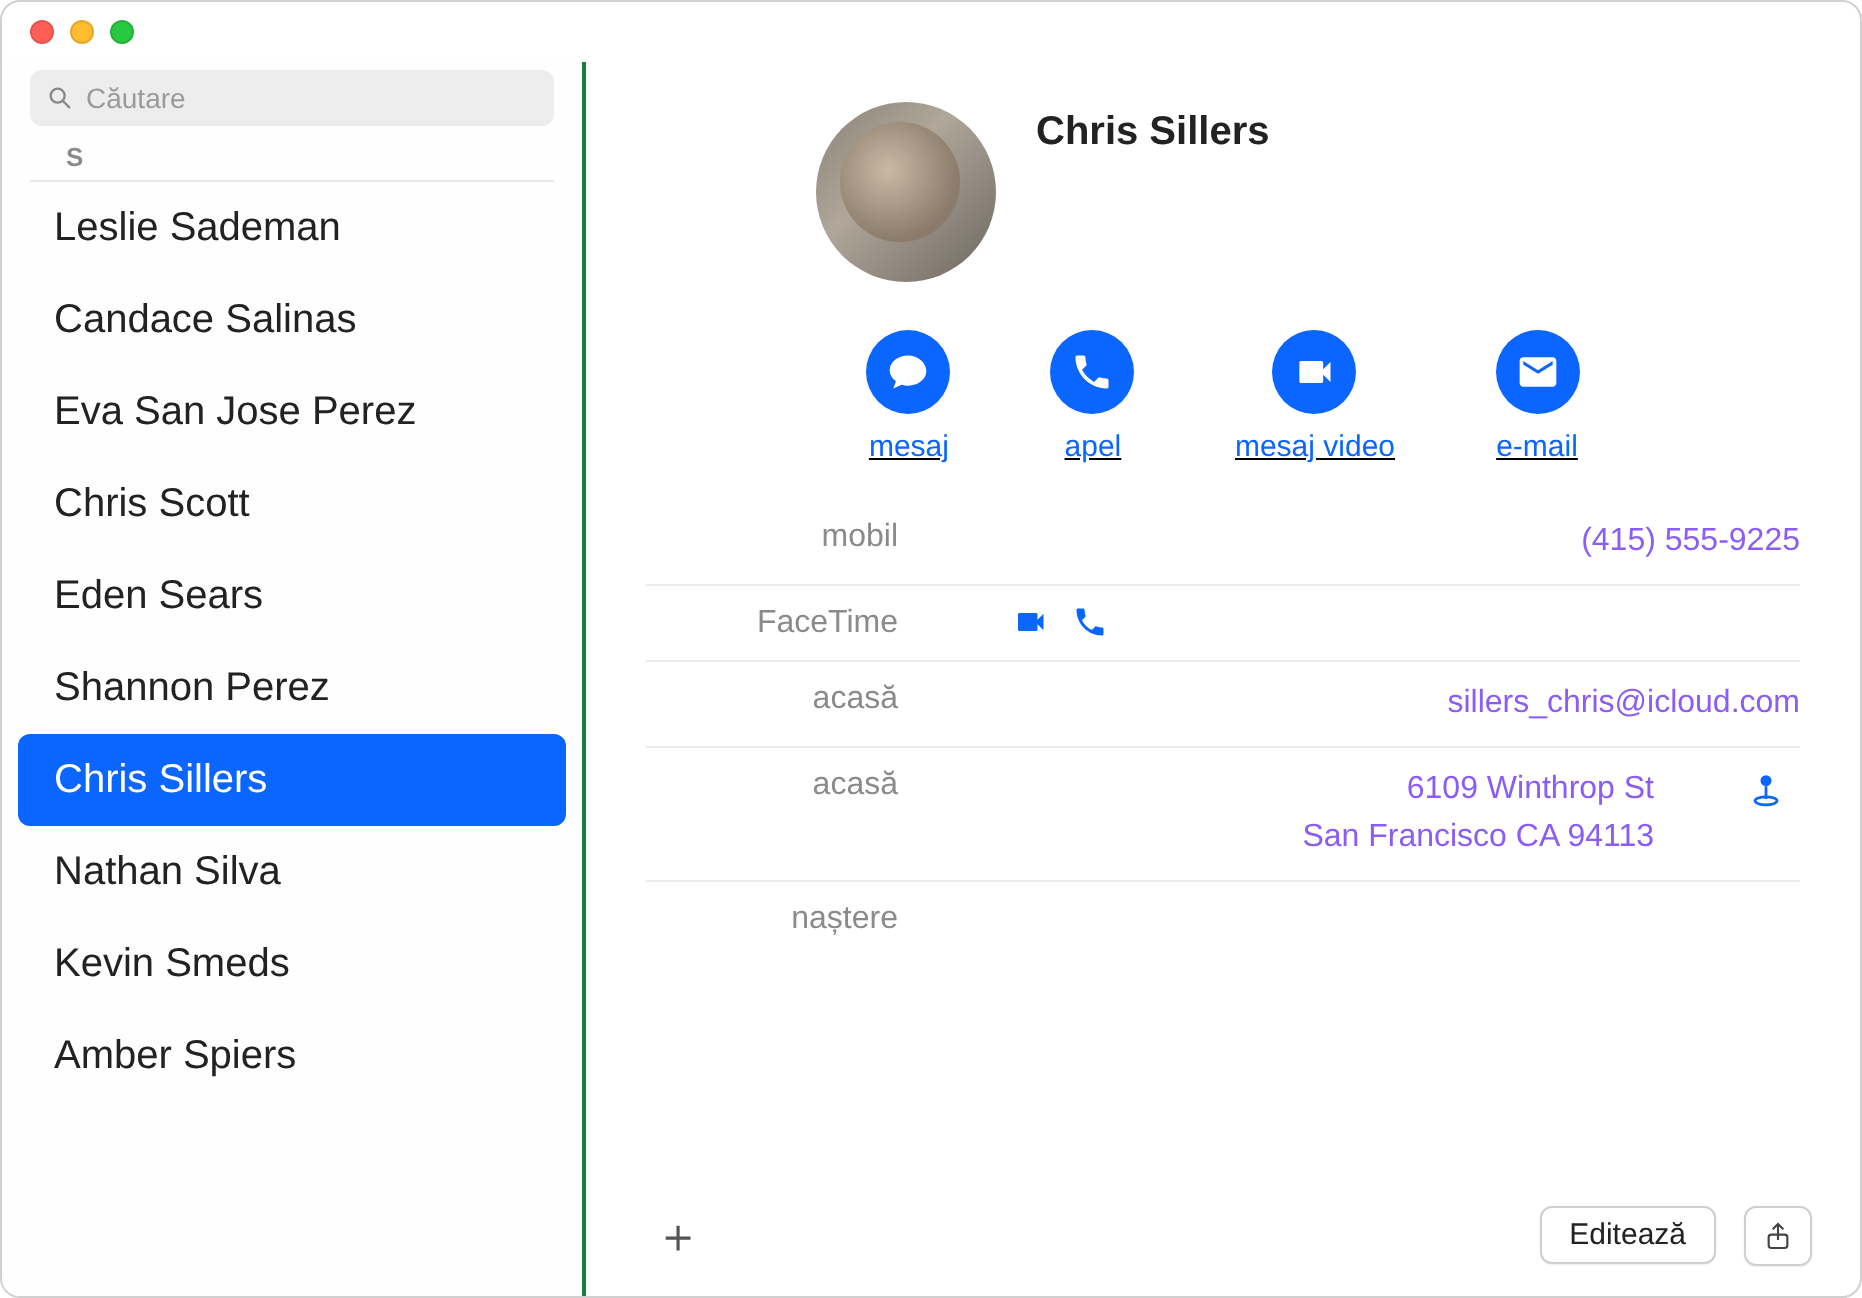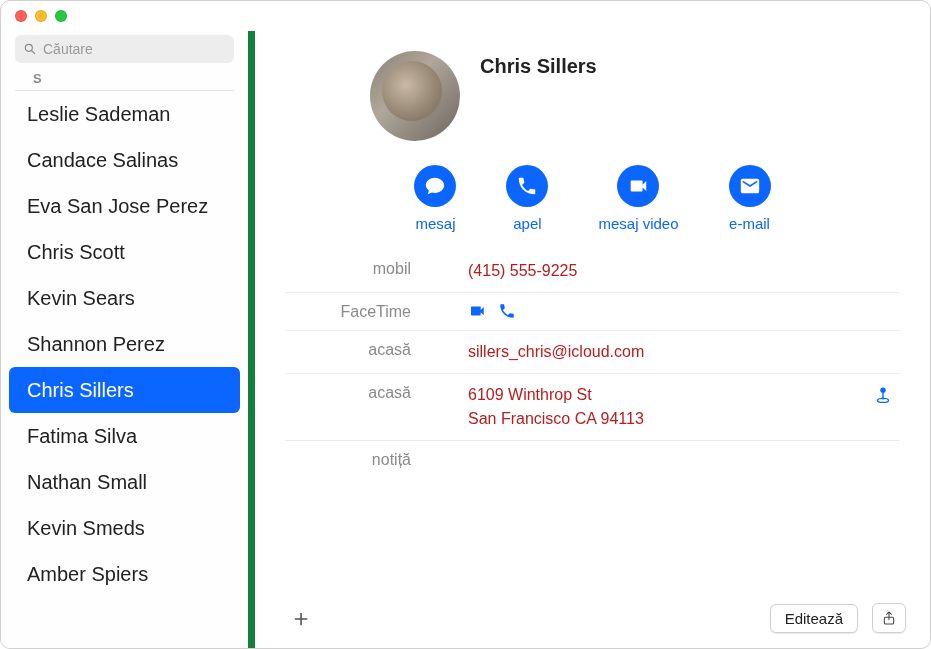--- a/index.html
+++ b/index.html
@@ -24,23 +24,23 @@
     flex-shrink: 0;
   }
   .traffic-lights { display: flex; gap: 8px; }
   .traffic-light { width: 12px; height: 12px; border-radius: 50%; }
   .tl-close { background: #ff5f57; border: 0.5px solid rgba(0,0,0,0.1);}
   .tl-min { background: #febc2e; border: 0.5px solid rgba(0,0,0,0.1);}
   .tl-max { background: #28c840; border: 0.5px solid rgba(0,0,0,0.1);}
   .content { display: flex; flex: 1; overflow: hidden; }
   
   .sidebar {
-    width: 254px;
-    flex-shrink: 0;
-    border-right: 7px solid #15803d;
+    width: 292px;
+    flex-shrink: 0;
+    border-right: 2px solid #15803d;
     display: flex;
     flex-direction: column;
     background: #fefefe;
   }
   .search-box {
     margin: 4px 14px 6px 14px;
     height: 28px;
     background: #ededed;
     border-radius: 6px;
     display: flex;
@@ -107,20 +107,21 @@
   .contact-name {
     font-size: 20px; font-weight: 700; color: #222;
     padding-top: 4px;
   }
   .actions {
     display: flex;
     gap: 50px;
     justify-content: center;
     margin: 24px 0 18px 0;
     padding: 0 30px;
+    text-decoration: underline;
   }
   .action {
     display: flex; flex-direction: column; align-items: center;
     gap: 8px;
     font-size: 15px;
     color: #0a66ff;
     cursor: pointer;
   }
   .action-circle {
     width: 42px; height: 42px; border-radius: 50%;
@@ -139,21 +140,21 @@
   }
   .detail-row:last-child { border-bottom: none; }
   .detail-label {
     width: 138px;
     text-align: right;
     color: #8a8a8a;
     padding-right: 12px;
     flex-shrink: 0;
     padding-top: 1px;
   }
-  .detail-value { color: #b91c1c; flex: 1; line-height: 1.5; }
+  .detail-value { color: #8b5cf6; flex: 1; line-height: 1.5; text-align: right; }
   .ft-icons { display: flex; gap: 12px; }
   .ft-icons svg { width: 18px; height: 18px; fill: #0a66ff; }
   .map-pin {
     width: 22px; height: 22px;
     color: #0a66ff;
     cursor: pointer;
     flex-shrink: 0;
     margin-right: 6px;
   }
   .map-pin svg { width: 22px; height: 22px; fill: none; stroke: #0a66ff; stroke-width: 1.5;}
@@ -165,21 +166,21 @@
     align-items: center;
     justify-content: space-between;
     padding: 0 24px 0 30px;
   }
   .add-btn {
     width: 32px; height: 32px;
     display: flex; align-items: center; justify-content: center;
     font-size: 24px; color: #555; font-weight: 300;
     cursor: pointer;
   }
-  .footer-right { display: flex; gap: 14px; align-items: center;}
+  .footer-right { display: flex; gap: 14px; align-items: flex-start;}
   .edit-btn {
     border: 1px solid #cfcfcf;
     background: #fff;
     border-radius: 6px;
     padding: 5px 14px;
     font-size: 15px;
     color: #222;
     cursor: pointer;
     box-shadow: 0 0.5px 1px rgba(0,0,0,0.08);
   }
@@ -212,25 +213,24 @@
           <line x1="15" y1="15" x2="20" y2="20" stroke="#888" stroke-width="2" stroke-linecap="round"></line>
         </svg>
       <input placeholder="Căutare" style="">
     </div>
     <div class="section-letter">S</div>
     <div class="contact-list">
       <div class="contact-item">Leslie Sademan</div>
       <div class="contact-item">Candace Salinas</div>
       <div class="contact-item">Eva San Jose Perez</div>
       <div class="contact-item">Chris Scott</div>
-      <div class="contact-item">Kevin Sears</div>
+      <div class="contact-item">Eden Sears</div>
       <div class="contact-item">Shannon Perez</div>
       <div class="contact-item selected">Chris Sillers</div>
-      <div class="contact-item">Fatima Silva</div>
-      <div class="contact-item">Nathan Small</div>
+      <div class="contact-item">Nathan Silva</div>
       <div class="contact-item">Kevin Smeds</div>
       <div class="contact-item">Amber Spiers</div>
     </div>
   </aside>
 
   <main class="detail">
     <div class="card-header">
       <div class="avatar"></div>
       <div class="contact-name">Chris Sillers</div>
     </div>
@@ -296,21 +296,21 @@
 San Francisco CA 94113</div>
         <div class="map-pin">
           <svg viewBox="0 0 24 24">
               <circle cx="12" cy="8" r="3" fill="#0a66ff" stroke="none"></circle>
               <path d="M12 11 L12 18" stroke="#0a66ff"></path>
               <ellipse cx="12" cy="19" rx="6" ry="2.2"></ellipse>
             </svg>
         </div>
       </div>
       <div class="detail-row">
-        <div class="detail-label">notiță</div>
+        <div class="detail-label">naștere</div>
         <div class="detail-value"></div>
       </div>
     </div>
 
     <div class="footer">
       <div class="add-btn">＋</div>
       <div class="footer-right">
         <button class="edit-btn">Editează</button>
         <div class="share-btn">
           <svg viewBox="0 0 24 24">

